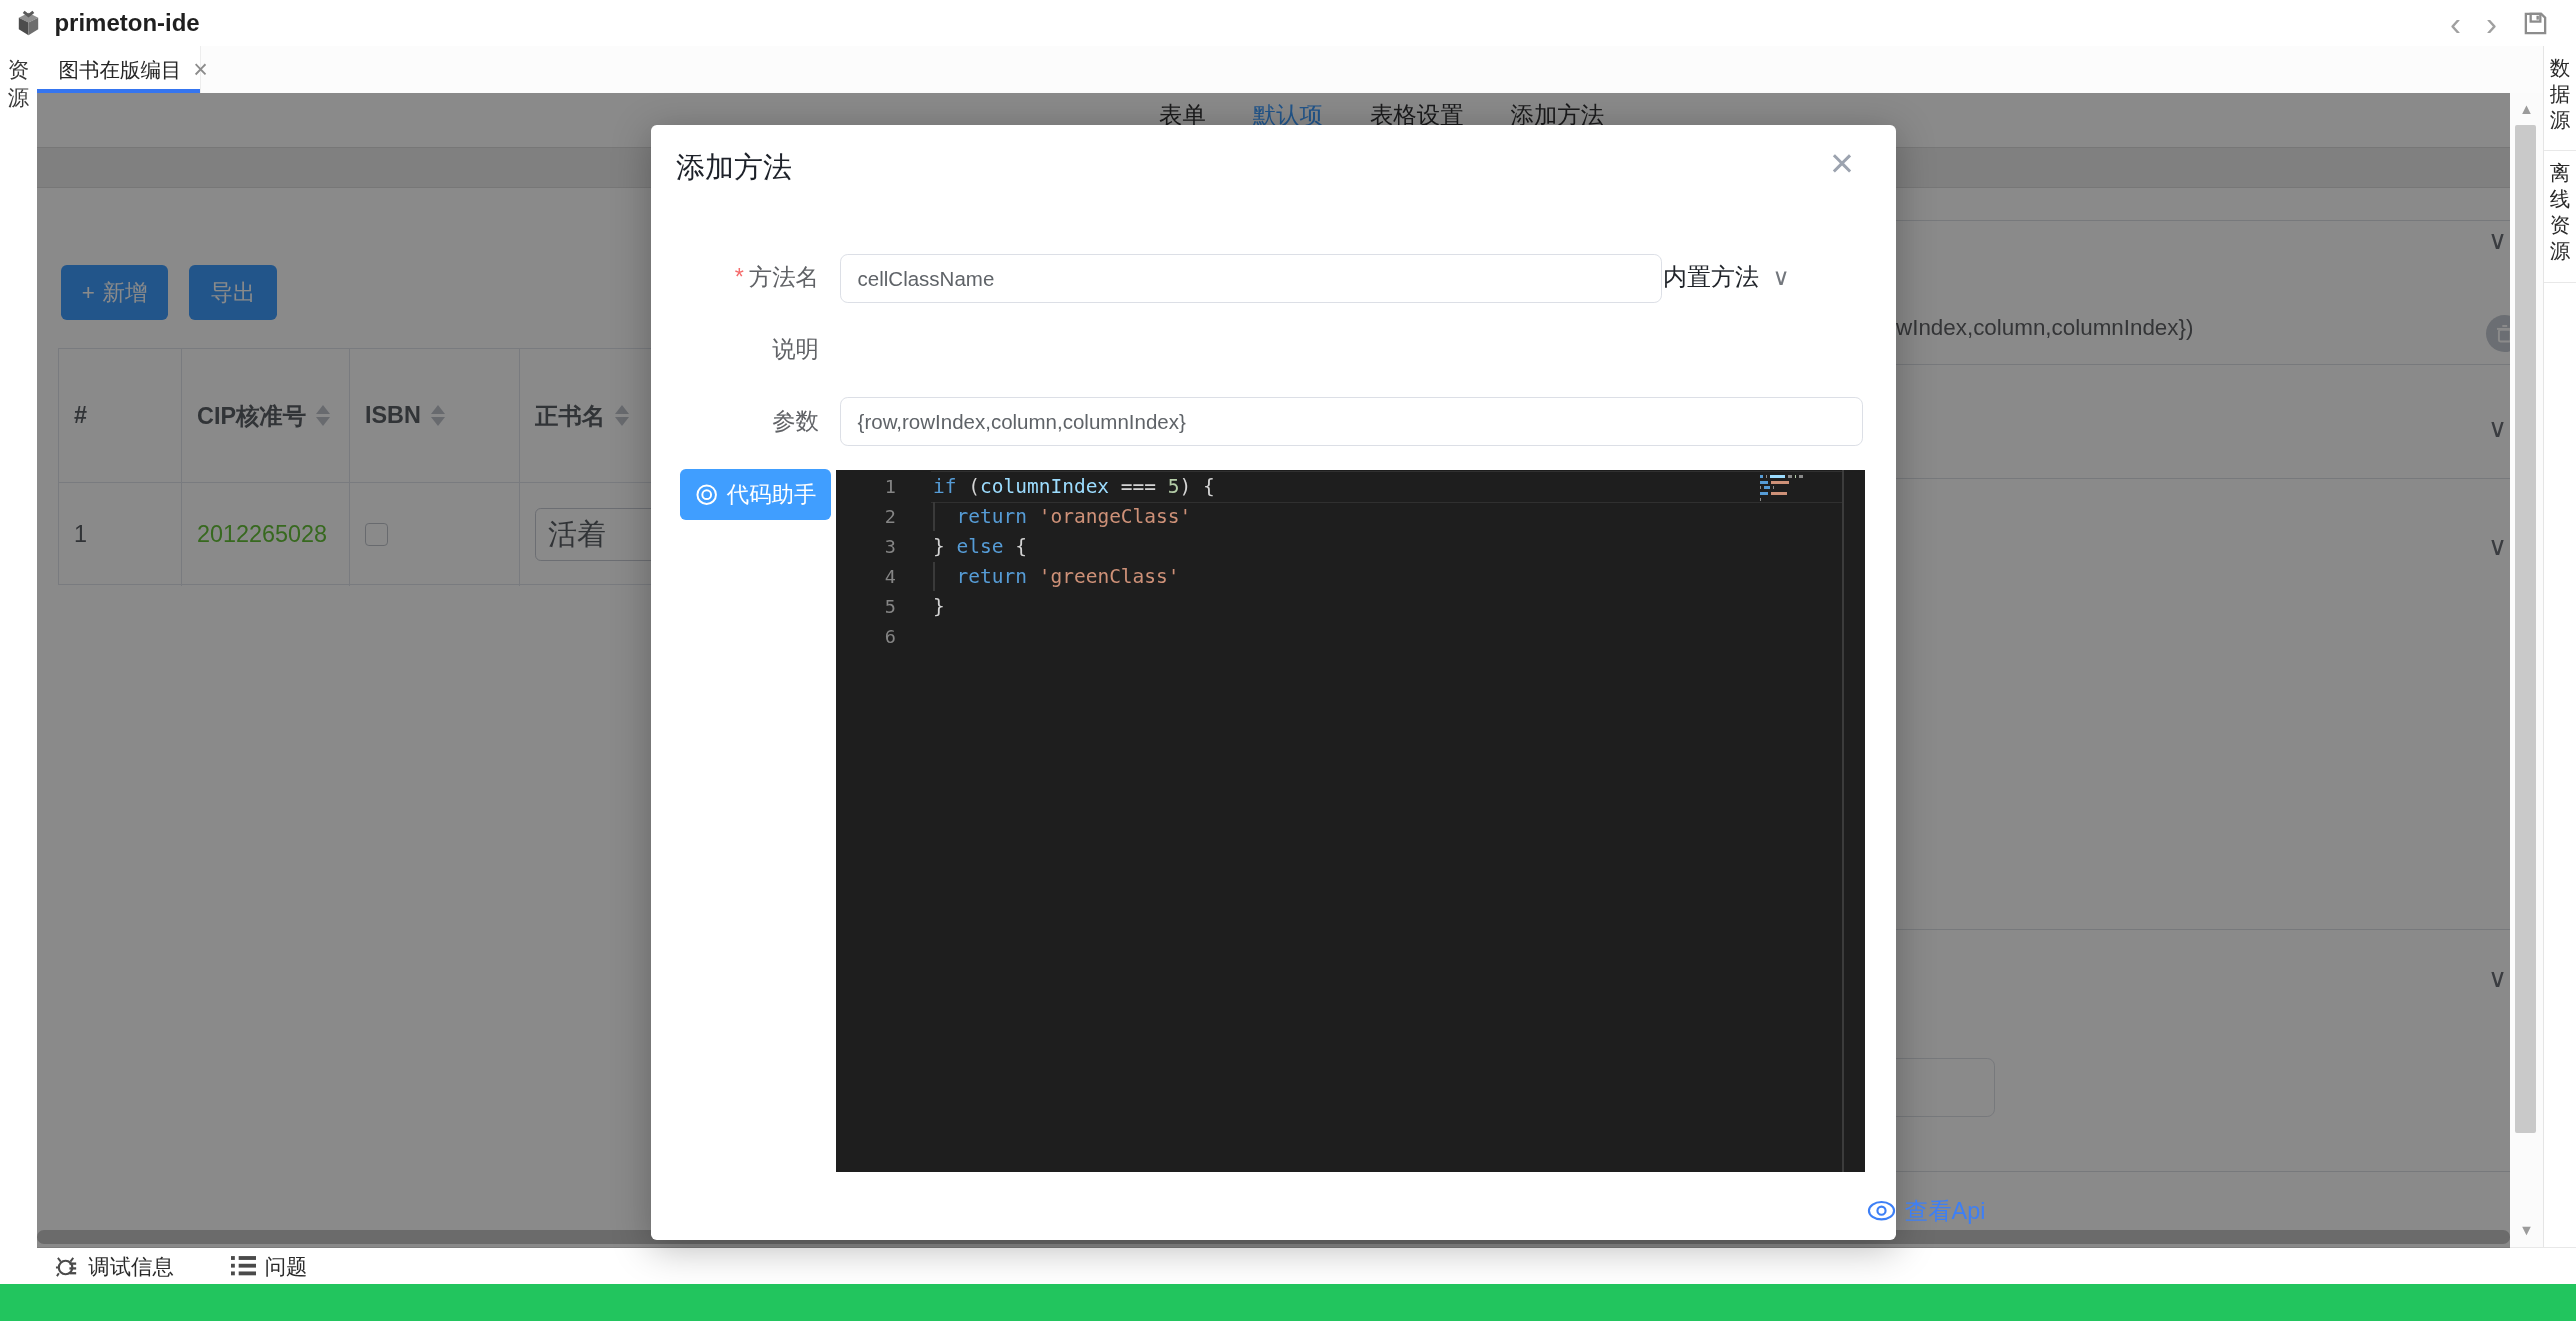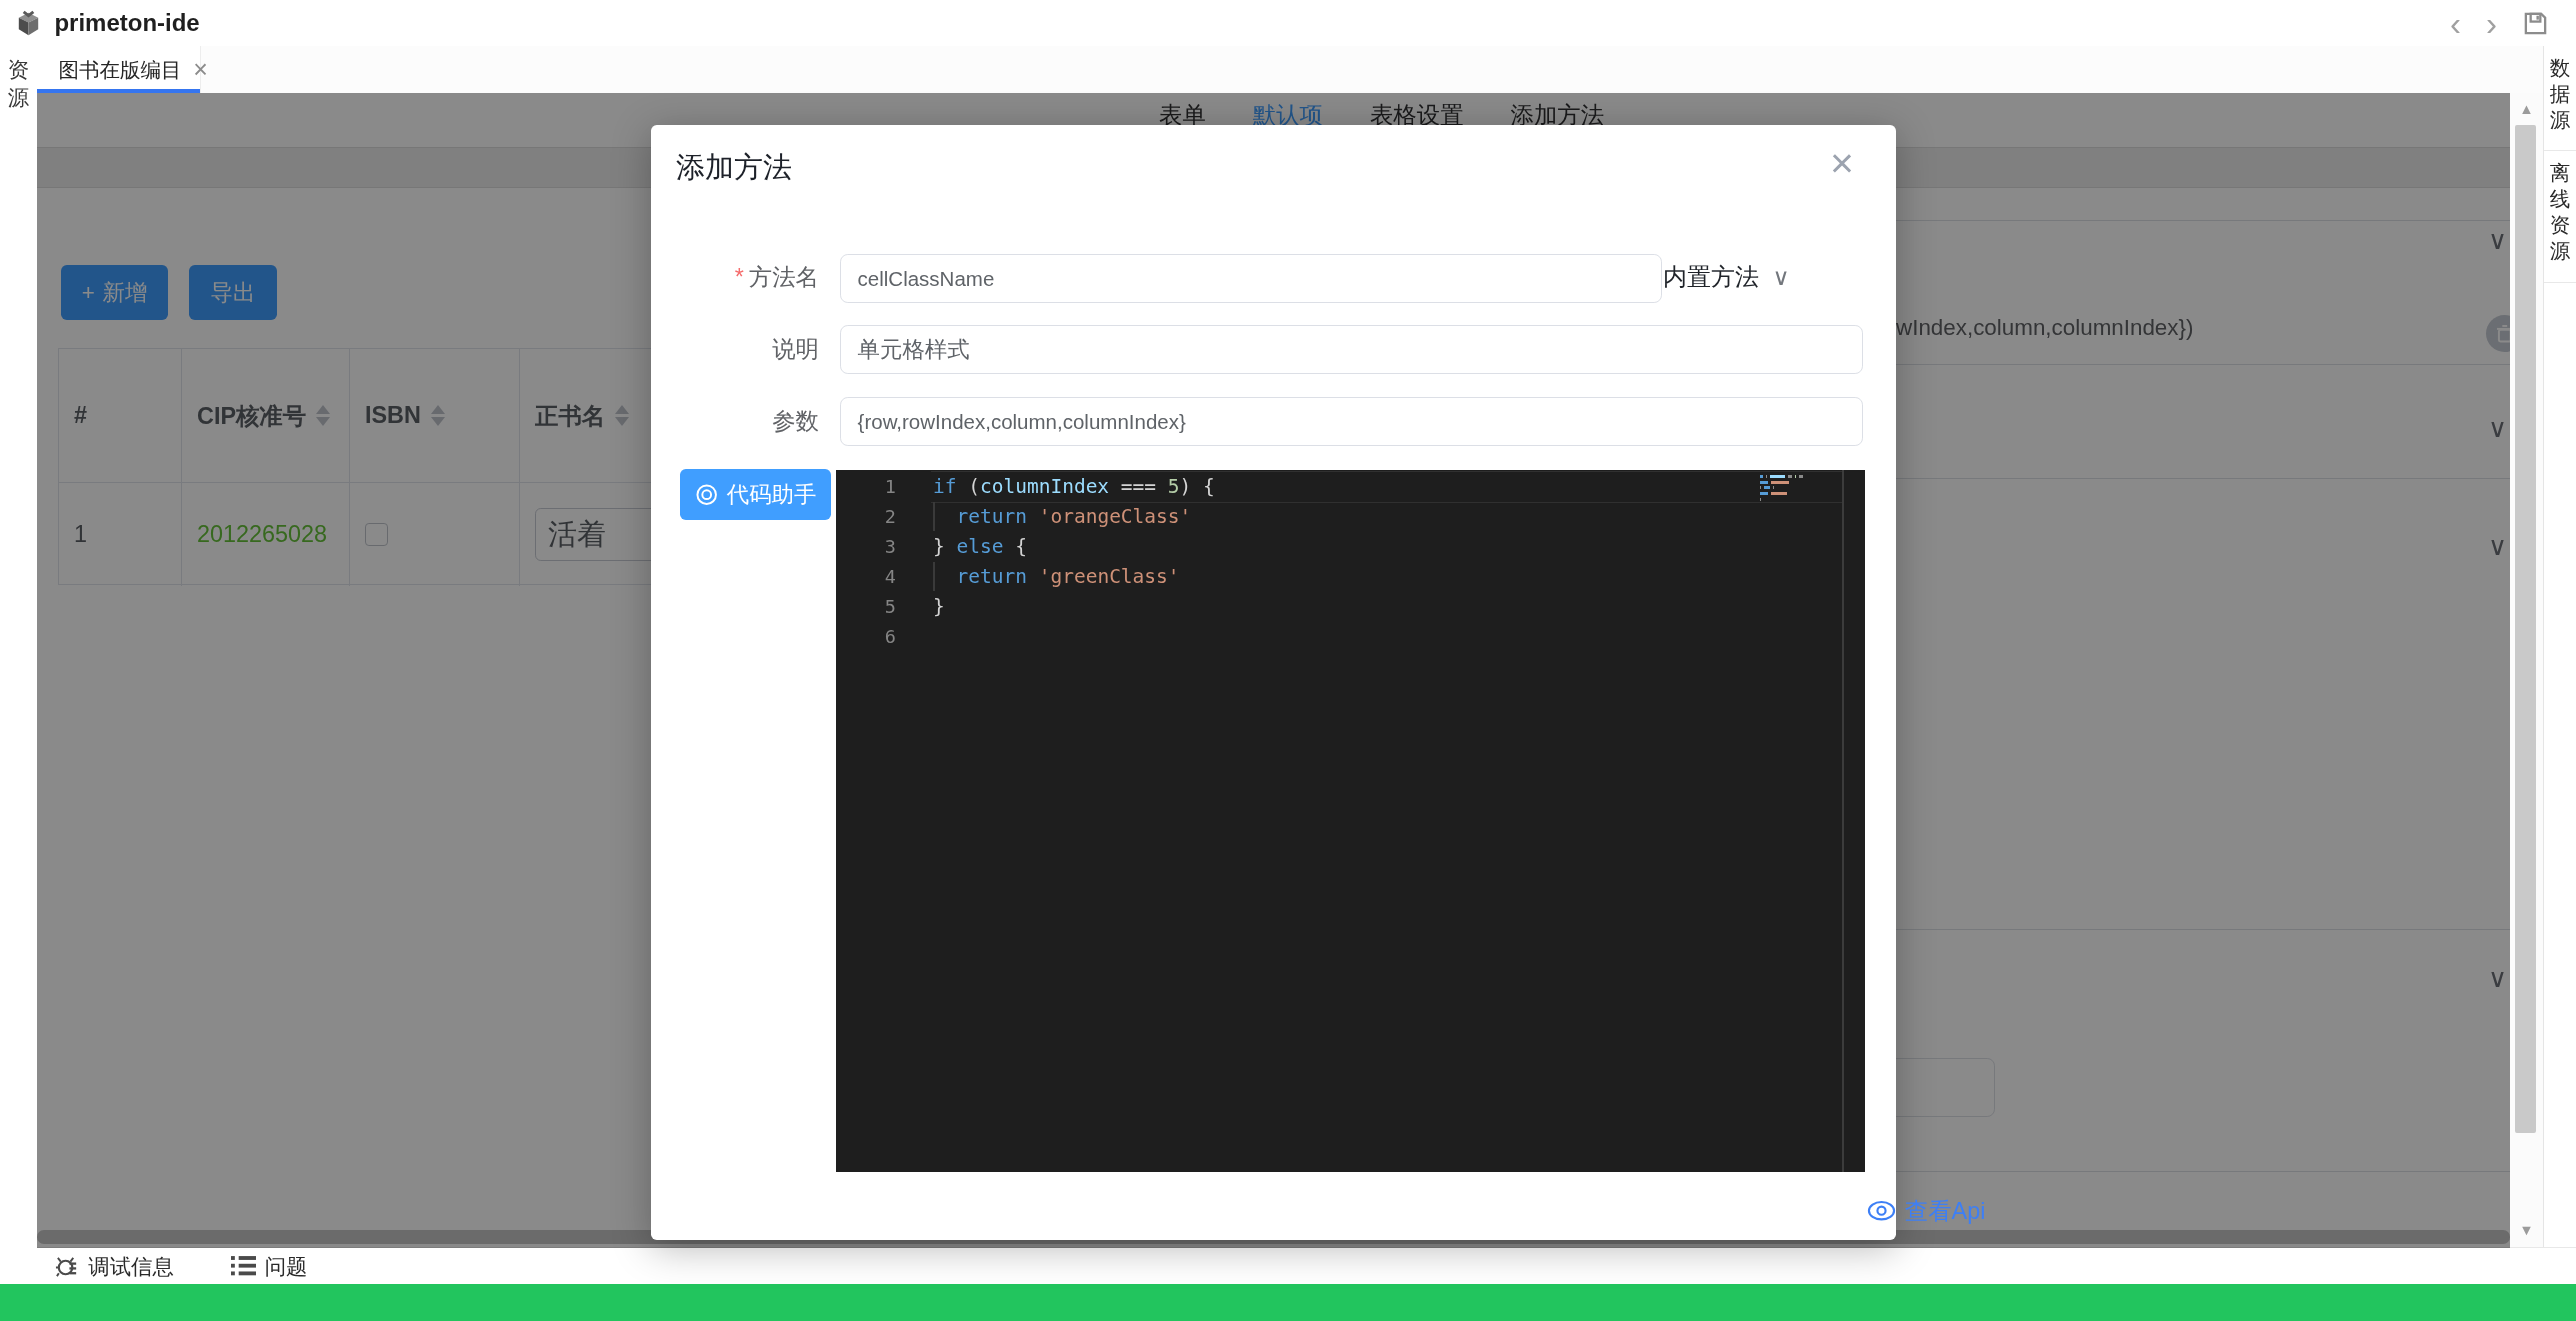--- a/index.html
+++ b/index.html
@@ -275,21 +275,20 @@
     <div class="form-label" style="top:136px;">
       <span class="req">*</span><span>方法名</span>
     </div>
     <div class="form-input" style="left:189px;top:129px;width:822px;">cellClassName</div>
     <div class="abs" id="builtin">
       <span>内置方法</span>
       <span class="chev">∨</span>
     </div>
 
     <div class="form-label" style="top:208px;">说明</div>
-    <div class="form-input" style="left:189px;top:200px;width:1023px;font-size:22.4px;">单元格样式</div>
 
     <div class="form-label" style="top:280px;">参数</div>
     <div class="form-input" style="left:189px;top:272px;width:1023px;">{row,rowIndex,column,columnIndex}</div>
 
     <div class="abs" id="assist-btn">
       <svg width="23.4" height="23.4" viewBox="0 0 24 24">
         <circle cx="12" cy="12" r="9.5" fill="none" stroke="#fff" stroke-width="2"></circle>
         <circle cx="12" cy="12" r="4.5" fill="none" stroke="#fff" stroke-width="2"></circle>
       </svg>
       <span>代码助手</span>

